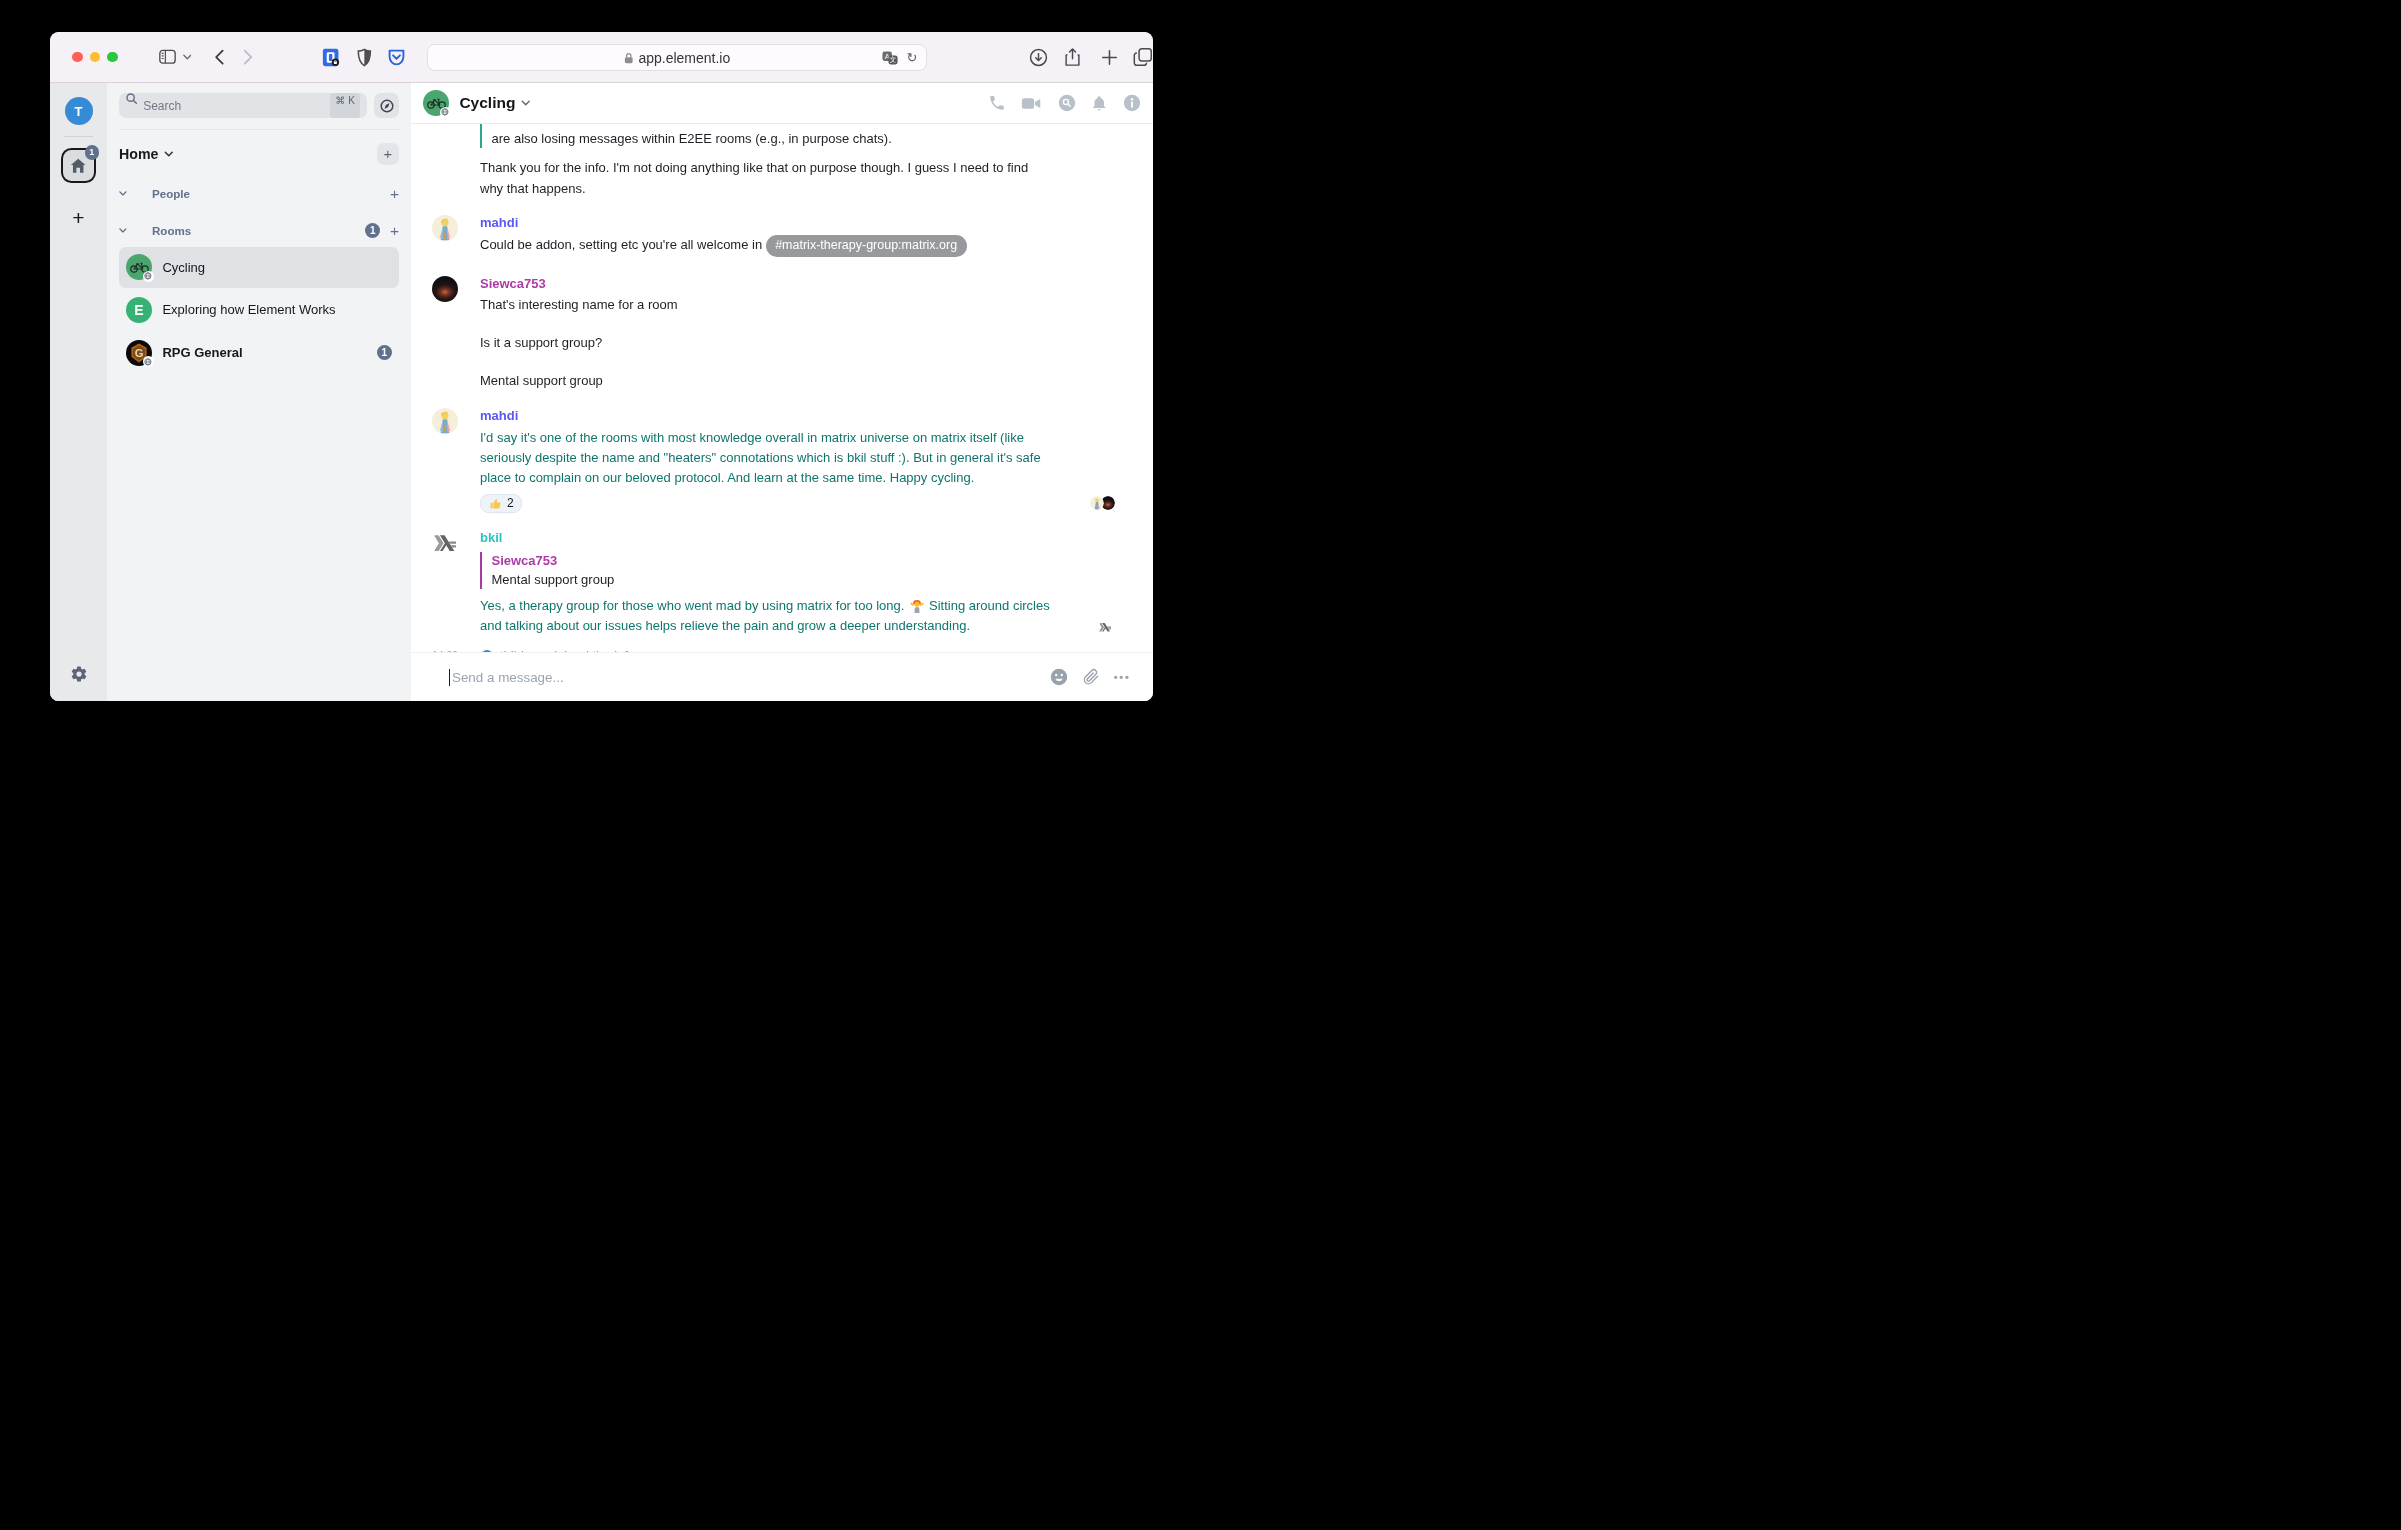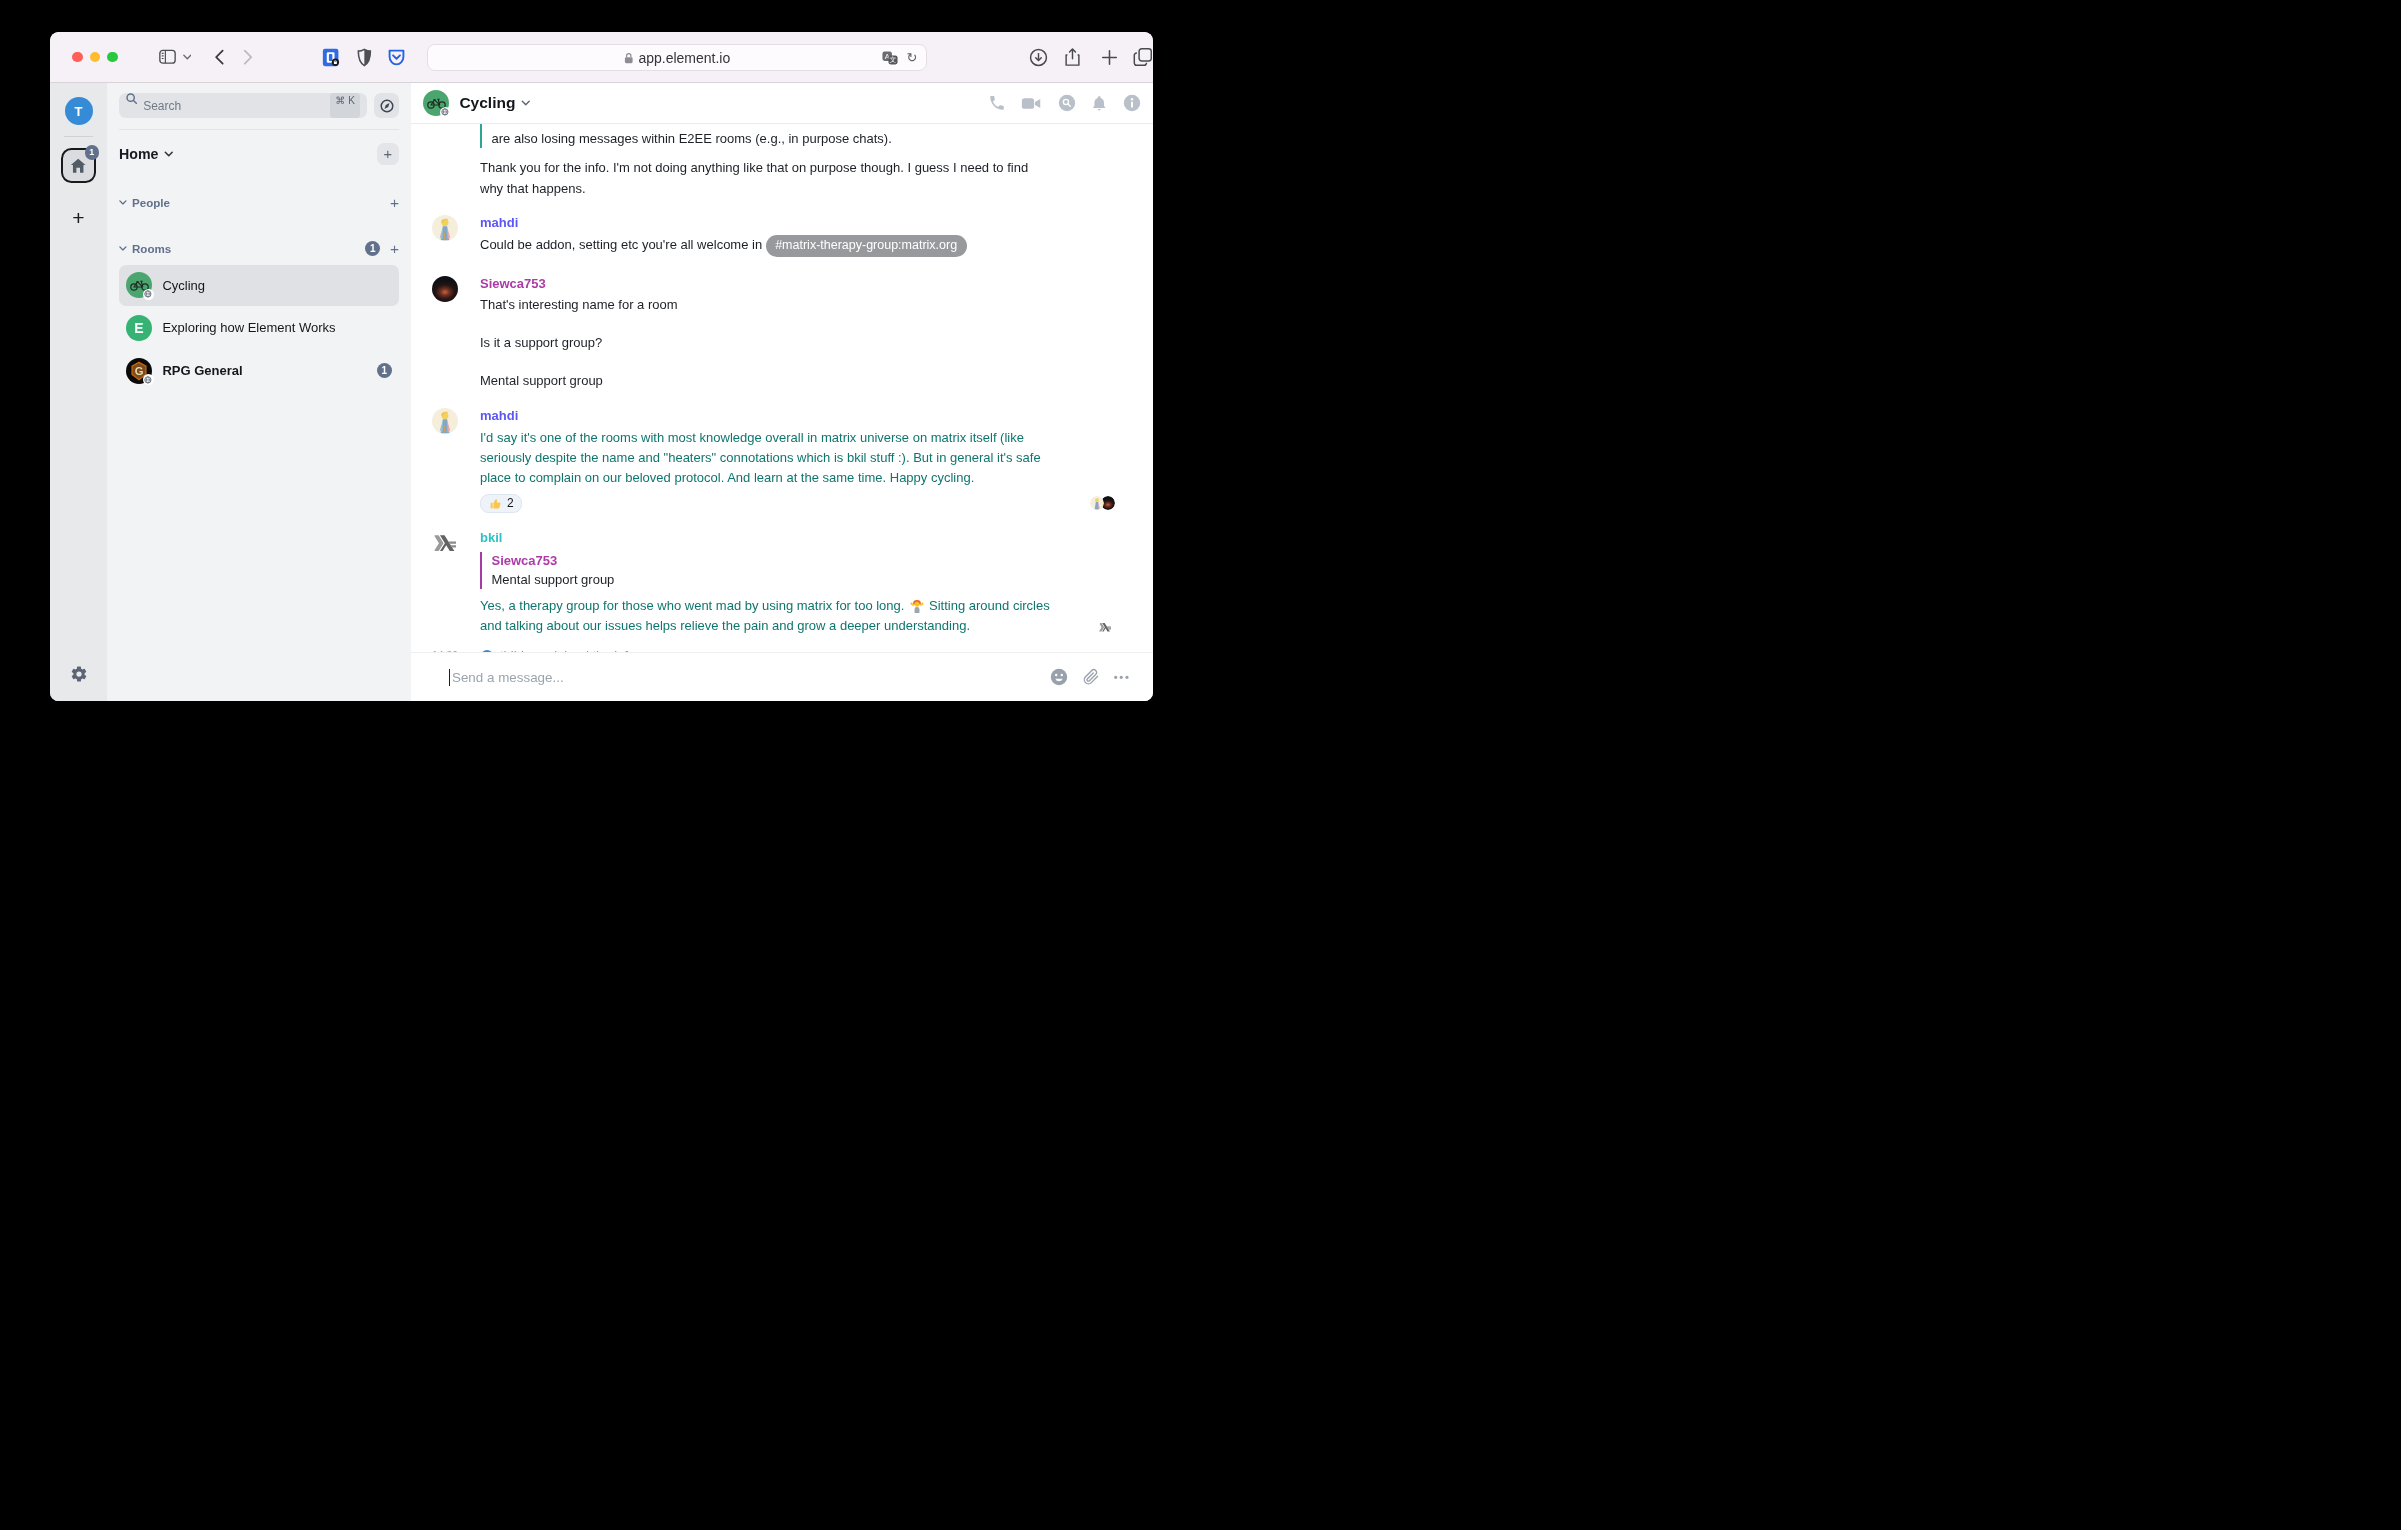--- a/index.html
+++ b/index.html
@@ -34,21 +34,21 @@
   .searchbox { flex:1; height:25px; background:#e1e3e7; border-radius:7px; display:flex; padding:0 7px; }
   .searchbox input { flex:1; border:none; outline:none; background:transparent; font-size:12px; color:#333; margin-left:6px; font-family:"Liberation Sans",sans-serif; }
   .searchbox input::placeholder { color:#6f7a88; }
   .kbd { background:#d2d5da; border-radius:3.5px; font-size:10px; color:#5a6575; padding:1.7px 5.2px; white-space:nowrap; }
   .explore-btn { width:25px; height:25px; background:#e1e3e7; border-radius:7px; display:flex; align-items:center; justify-content:center; }
   .side-div { height:0.9px; background:#e3e4e7; margin:10.4px 0 0; }
   .home-row { display:flex; align-items:center; margin-top:13px; }
   .home-row .label { font-size:14.2px; font-weight:700; color:#171a21; }
   .home-row .chev { margin-left:6px; }
   .plus-btn { margin-left:auto; width:22.4px; height:22.4px; background:#e3e5e8; border-radius:7px; display:flex; align-items:center; justify-content:center; font-size:14.7px; font-weight:400; color:#5a6575; }
-  .sect-row { display:flex; align-items:center; margin-top:30px; color:#61708b; }
+  .sect-row { display:flex; align-items:center; margin-top:21px; color:#61708b;gap:20px; }
   .sect-row .sect-label { font-size:11.6px; font-weight:600; margin-left:5.2px; }
   .sect-right { margin-left:auto; display:flex; align-items:center; gap:9.5px; }
   .plus-plain { font-size:15.5px; font-weight:400; color:#61708b; line-height:1; }
   .badge { min-width:15.5px; height:15.5px; border-radius:7.8px; background:#61708b; color:#fff; font-size:10px; font-weight:600; display:flex; align-items:center; justify-content:center; padding:0 4.3px; }
   .room-list { margin-top:8.6px; display:flex; flex-direction:column; gap:1.7px; }
   .room-item { display:flex; align-items:center; height:41px; border-radius:7px; padding:0 7px; gap:10.4px; }
   .room-item.selected { background:#dfe1e5; }
   .room-name { font-size:13px; color:#14171b; }
   .room-name.bold { font-weight:700; }
   .room-item .badge { margin-left:auto; }

